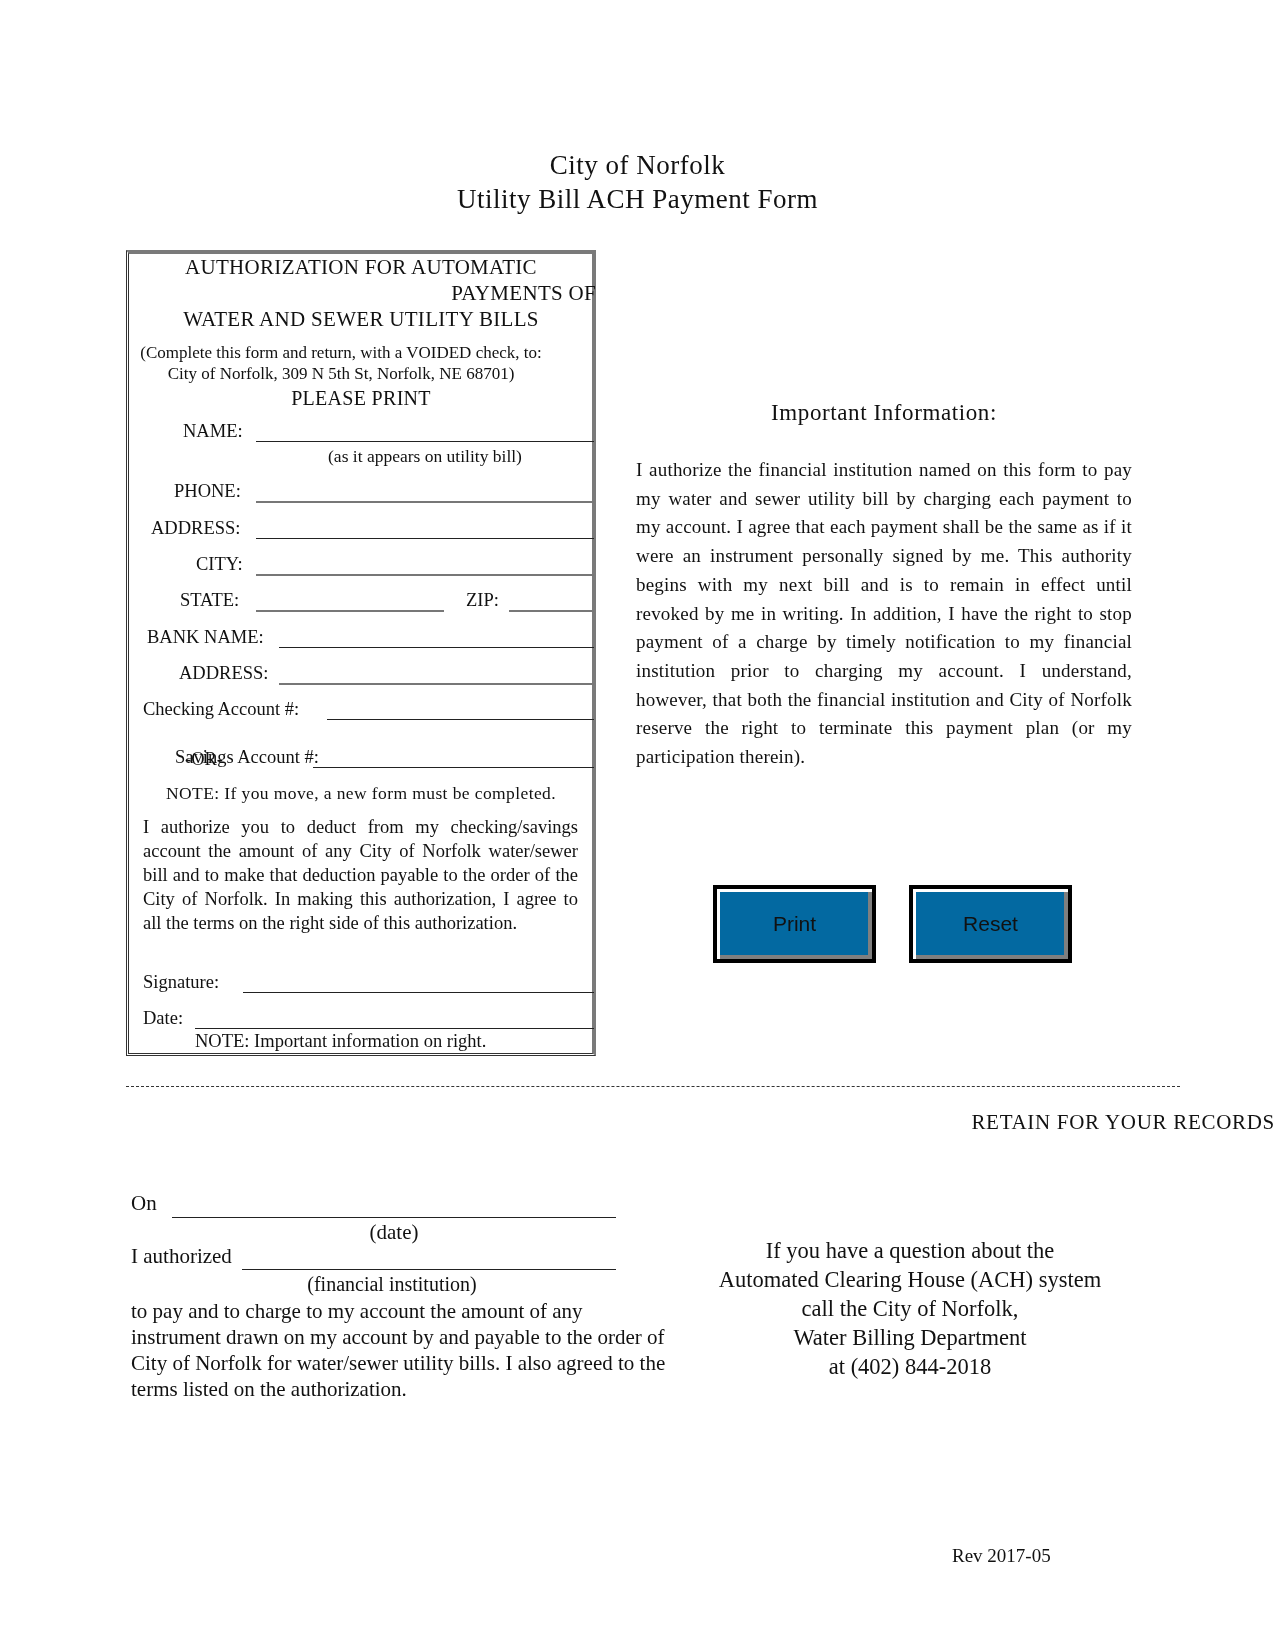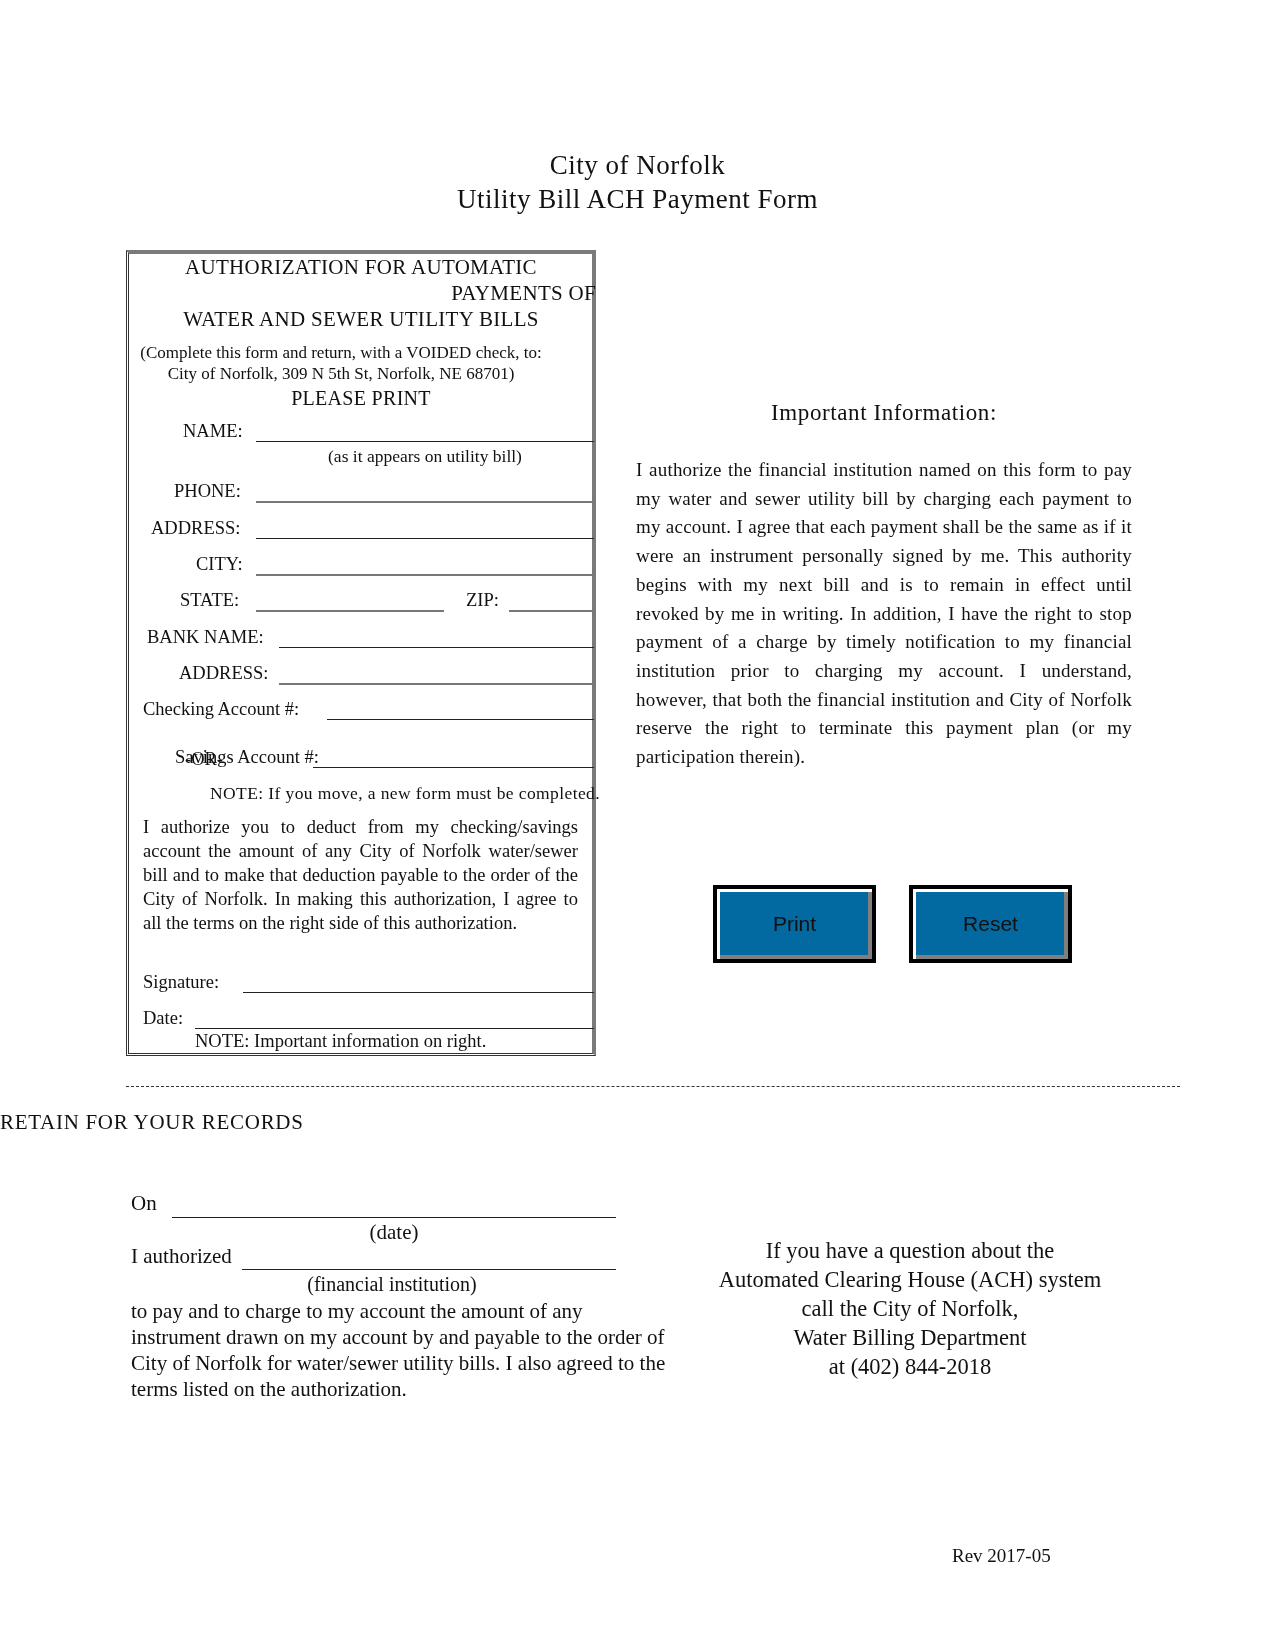--- a/index.html
+++ b/index.html
@@ -19,21 +19,21 @@
   .fnote { font-size:17.5px; text-align:center; }
   .para { font-size:18.5px; line-height:24px; text-align:justify; }
   .para.last-left { text-align:justify; text-align-last:left; }
   .info-head { font-size:23px; letter-spacing:0.6px; text-align:center; }
   .info-para { font-size:19px; line-height:28.7px; text-align:justify; text-align-last:left; letter-spacing:0.2px; }
   .btn { width:163px; height:78px; box-sizing:border-box; border:4px solid #000;
          background:#0369a1; display:flex; align-items:center; justify-content:center;
          font-family:"Liberation Sans","DejaVu Sans",sans-serif; font-size:21px; color:#111;
          box-shadow: inset 3px 3px 0 #ffffff, inset -4px -4px 0 #7f7f7f; cursor:pointer; }
   .dashed { left:126px; width:1054px; top:1086px; height:0; border-top:1.5px dashed #333; }
-  .retain { left:0; width:1275px; text-align:left; font-size:21px; letter-spacing:0.7px; }
+  .retain { left:0; width:1275px; text-align:right; font-size:21px; letter-spacing:0.7px; }
   .bottom-text { font-size:21px; line-height:26px; }
   .center-block { text-align:center; font-size:22.5px; line-height:29px; }
   .rev { font-size:19px; }
 </style>
 </head>
 <body>
 
 <div class="abs title" style="top:150px;">City of Norfolk</div>
 <div class="abs title" style="top:184px;">Utility Bill ACH Payment Form</div>
 
@@ -69,21 +69,21 @@
 <div class="abs flabel" style="left:179px; top:663px;">ADDRESS:</div>
 <div class="abs fline gray" style="left:279px; top:683px; width:315px;"></div>
 
 <div class="abs flabel" style="left:143px; top:699px;">Checking Account #:</div>
 <div class="abs fline" style="left:327px; top:719px; width:267px;"></div>
 <div class="abs flabel" style="left:185px; top:749px;">-OR-</div>
 
 <div class="abs flabel" style="left:143px; top:747px;margin-left:32px;">Savings Account #:</div>
 <div class="abs fline" style="left:313px; top:767px; width:281px;"></div>
 
-<div class="abs" style="left:126px; width:470px; top:783px; text-align:center; font-size:17.5px; letter-spacing:0.4px;margin-left:44px;">NOTE: If you move, a new form must be completed.</div>
+<div class="abs" style="left:126px; width:470px; top:783px; text-align:center; font-size:17.5px; letter-spacing:0.4px;">NOTE: If you move, a new form must be completed.</div>
 
 <div class="abs para last-left" style="left:143px; top:815px; width:435px;">I authorize you to deduct from my checking/savings account the amount of any City of Norfolk water/sewer bill and to make that deduction payable to the order of the City of Norfolk.  In making this authorization, I agree to all the terms on the right side of this authorization.</div>
 
 <div class="abs flabel" style="left:143px; top:972px;">Signature:</div>
 <div class="abs fline" style="left:243px; top:992px; width:351px;"></div>
 
 <div class="abs flabel" style="left:143px; top:1008px;">Date:</div>
 <div class="abs fline" style="left:195px; top:1028px; width:399px;"></div>
 
 <div class="abs" style="left:195px; top:1031px; font-size:18.5px;">NOTE:  Important information on right.</div>

